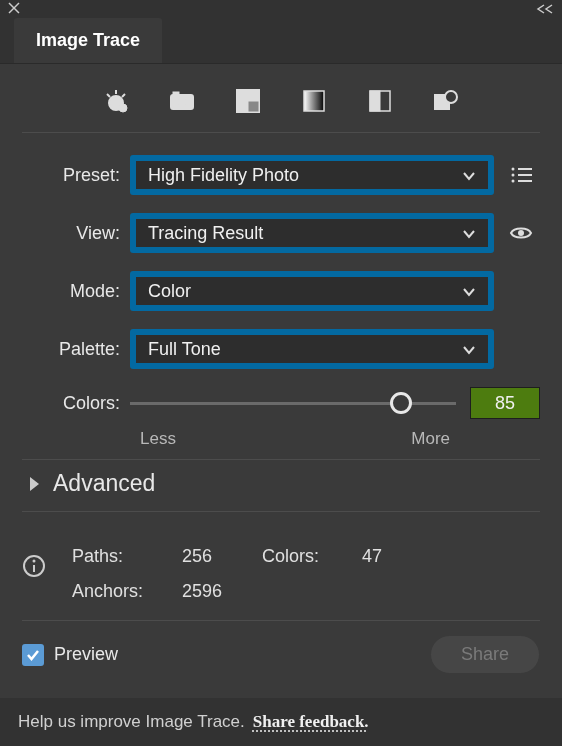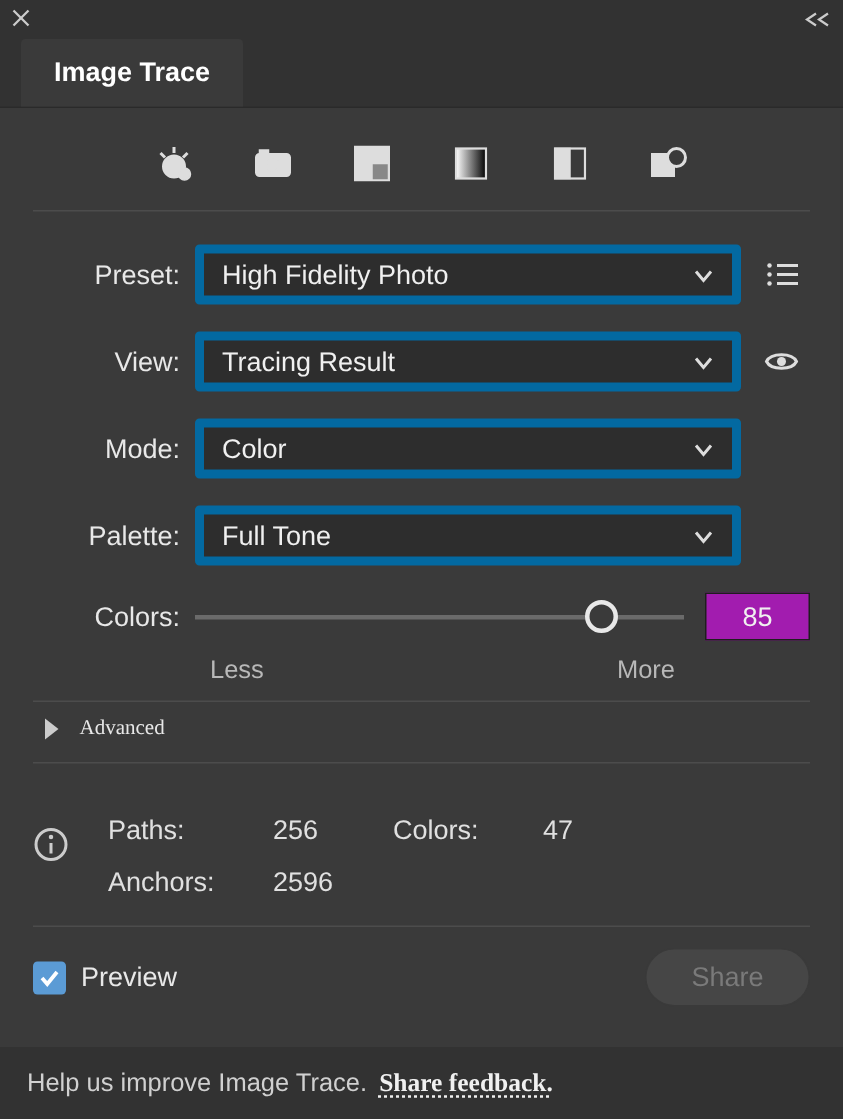--- a/index.html
+++ b/index.html
@@ -131,21 +131,21 @@
     top: 50%;
     transform: translate(-50%, -50%);
     width: 22px; height: 22px;
     border: 3px solid #e8e8e8;
     background: #3a3a3a;
     border-radius: 50%;
   }
   .slider-value-box {
     width: 70px;
     margin-left: 14px;
-    background: #a21caf;
+    background: #4d7c0f;
     border: 1px solid #1e1e1e;
     height: 32px;
     display: flex;
     align-items: center;
     justify-content: center;
     font-size: 18px;
     color: #f0f0f0;
   }
   .slider-labels {
     display: flex;
@@ -164,21 +164,21 @@
     padding: 10px 0 14px 8px;
     cursor: pointer;
   }
   .disclosure-tri {
     width: 0; height: 0;
     border-top: 7px solid transparent;
     border-bottom: 7px solid transparent;
     border-left: 9px solid #ccc;
     margin-right: 14px;
   }
-  .advanced-row .lbl { font-size: 14px; font-family: Liberation Serif, serif; }
+  .advanced-row .lbl { font-size: 23px; }
   
   .info-section {
     display: flex;
     align-items: center;
     padding: 18px 0 18px 0;
   }
   .info-icon {
     width: 34px;
     color: #ccc;
     display:flex; align-items:center; justify-content:flex-start;

